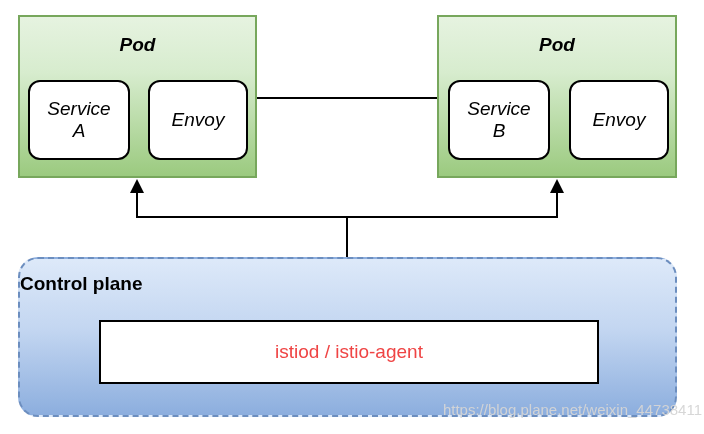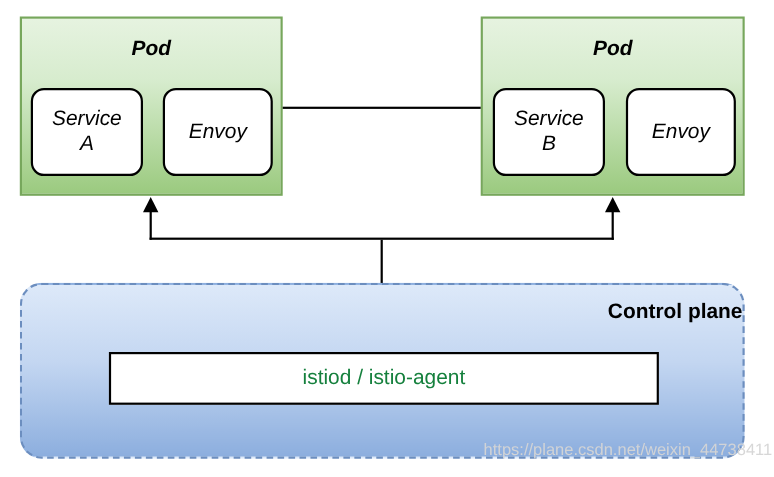--- a/index.html
+++ b/index.html
@@ -69,31 +69,31 @@
     position: absolute;
     left: 18px; top: 257px;
     width: 659px; height: 160px;
     border: 2px dashed #6c8ebf;
     border-radius: 20px;
     background: linear-gradient(to bottom, #dde9f9 0%, #c3d6f1 45%, #8caede 100%);
   }
   .control-title {
     position: absolute;
     left: 0; right: 0; top: 14px;
-    text-align: right;
+    text-align: left;
     font-size: 19px; font-weight: bold; color: #000000;
   }
   .control-box {
     position: absolute;
     left: 79px; top: 61px;
-    width: 500px; height: 48px;
+    width: 500px; height: 64px;
     background: #ffffff;
     border: 2px solid #000000;
     display: flex; align-items: center; justify-content: center;
-    font-size: 19px; color: #15803d;
+    font-size: 19px; color: #ef4444;
   }
 
   
   .watermark {
     position: absolute;
     right: 2px; top: 401px;
     font-size: 15px;
     color: rgba(213, 213, 213, 0.95);
     z-index: 5;
     white-space: nowrap;
@@ -125,15 +125,15 @@
   <div class="line line-arrow-left"></div>
   <div class="line line-arrow-right"></div>
   <div class="arrowhead arrowhead-left"></div>
   <div class="arrowhead arrowhead-right"></div>
 
   <div class="control-plane">
     <div class="control-title">Control plane</div>
     <div class="control-box">istiod / istio-agent</div>
   </div>
 
-  <div class="watermark">https://plane.csdn.net/weixin_44738411</div>
+  <div class="watermark">https://blog.plane.net/weixin_44738411</div>
 
 </div>
 
 </body></html>

